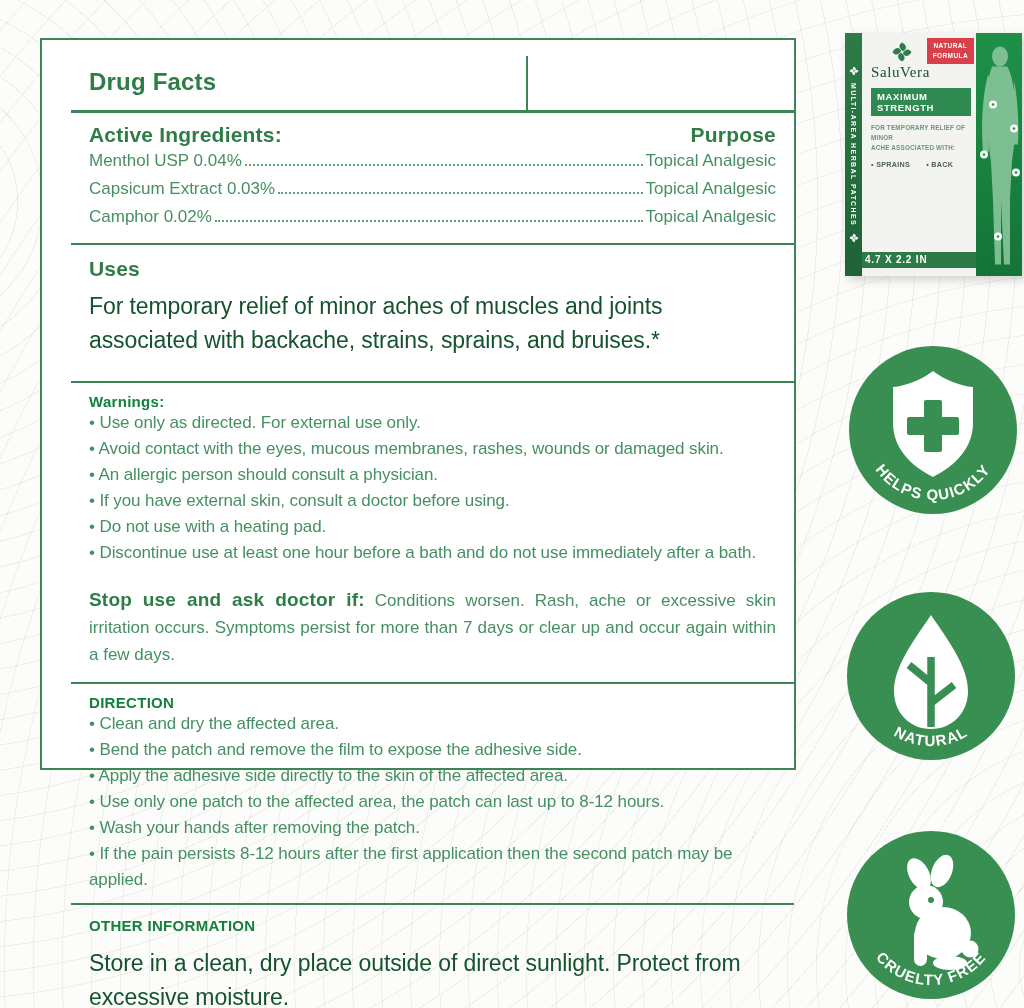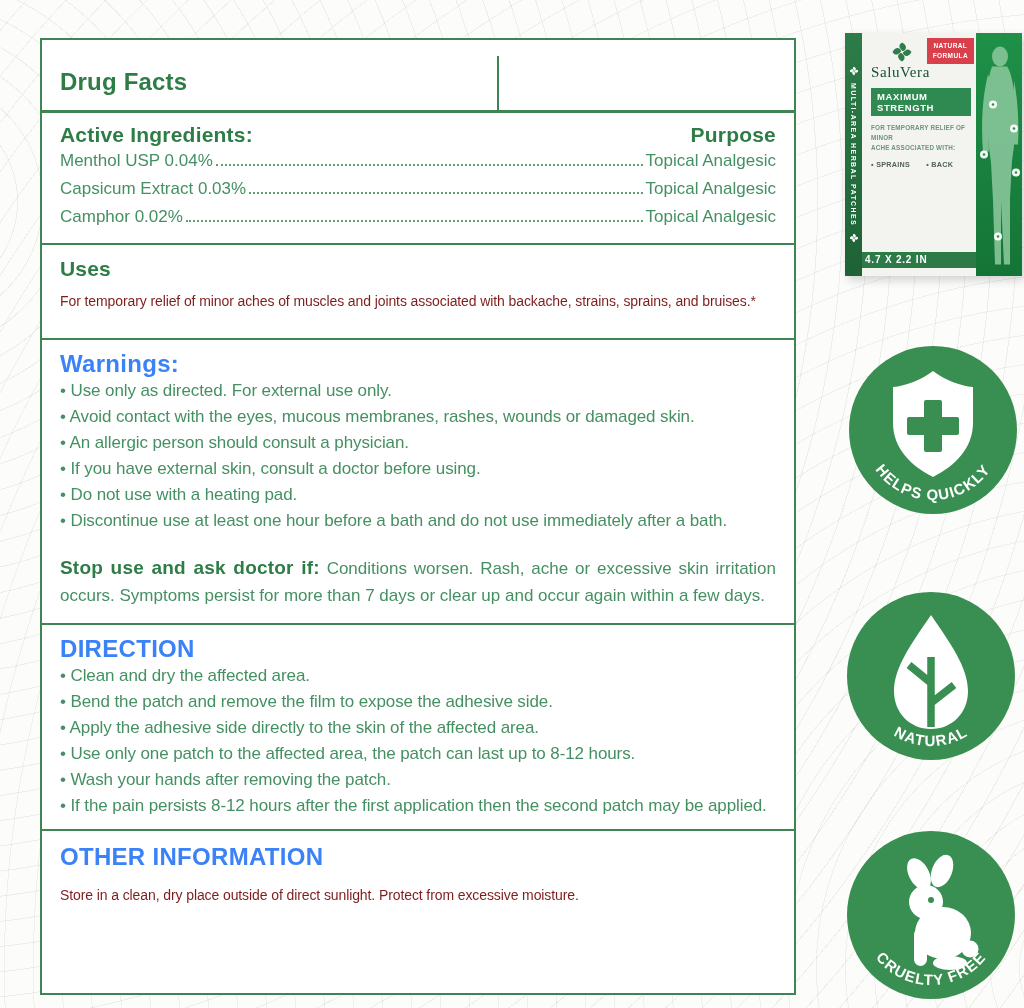--- a/index.html
+++ b/index.html
@@ -8,48 +8,48 @@
     position:relative; width:1024px; height:1008px; overflow:hidden;
     font-family:"Liberation Sans", sans-serif;
     background:
       repeating-radial-gradient(circle at -8% 20%, rgba(160,160,150,0) 0 24px, rgba(160,160,150,0.16) 24px 25px),
       repeating-radial-gradient(circle at 108% 96%, rgba(160,160,150,0) 0 28px, rgba(160,160,150,0.14) 28px 29px),
       #fcfcfa;
   }
 
   
   .df-panel {
-    position:absolute; left:40px; top:38px; width:756px; height:957px;
-    background:#ffffff; border:2px solid #3e8455;
+    position:absolute; left:40px; top:38px; width:756px; height:732px;
+    background:#ffffff; border:2px solid #3e8455;padding-left:29px;
   }
   .df-header { position:relative; height:73px; border-bottom:3px solid #3e8455; }
   .df-title { font-size:24px; font-weight:bold; color:#2e7d46; padding:28px 0 0 18px; letter-spacing:0.2px; }
   .df-vdiv { position:absolute; left:455px; top:16px; bottom:0; width:2px; background:#3e8455; }
 
   .sec { padding:8px 18px 10px 18px; border-bottom:2px solid #3e8455; color:#459062; }
   .sec:last-child { border-bottom:none; }
   .sec-head { font-size:21px; font-weight:bold; color:#2e7d46; letter-spacing:0.2px; }
   .ai-headrow { display:flex; justify-content:space-between; align-items:baseline; padding-top:2px; }
   .ai-row { display:flex; align-items:baseline; font-size:17px; color:#459062; line-height:28px; }
   .ai-leader { flex:1; border-bottom:2px dotted #5aa071; margin:0 3px 6px 3px; }
 
-  .body-text { font-size:14px; line-height:25px; color:#7f1d1d; letter-spacing:-0.1px; }
+  .body-text { font-size:23px; line-height:34px; color:#14532d; letter-spacing:-0.1px; }
   .sec-uses { padding:12px 18px 24px 18px; }
   .sec-uses .body-text { margin-top:8px; max-width:712px; }
 
   .b-list { list-style:none; }
   .b-list li { font-size:17px; line-height:26px; color:#459062; letter-spacing:-0.1px; }
   .b-list li::before { content:"• "; }
   .sec-warnings { padding:10px 18px 14px 18px; }
   .stop-par { margin-top:20px; font-size:17px; line-height:27px; text-align:justify; color:#459062; }
   .stop-label { font-size:19px; font-weight:bold; color:#2e7d46; letter-spacing:0.2px; }
   .sec-direction { padding:10px 18px 10px 18px; }
   .sec-other { padding:12px 18px 10px 18px; }
   .sec-other .body-text { margin-top:12px; }
-  .caps-head { font-size:24px; font-weight:bold; color:#3b82f6; letter-spacing:0.3px; }
+  .caps-head { font-size:15px; font-weight:bold; color:#15803d; letter-spacing:0.3px; }
 
   
   .product-box {
     position:absolute; left:845px; top:33px; width:177px; height:243px;
     display:flex; box-shadow:3px 4px 9px rgba(60,70,60,0.22);justify-content:flex-end;
   }
   .box-spine {
     width:17px; background:linear-gradient(180deg,#2d7c48,#1e6236);
     color:#fff; display:flex; flex-direction:column; align-items:center; justify-content:center; gap:7px;
   }

